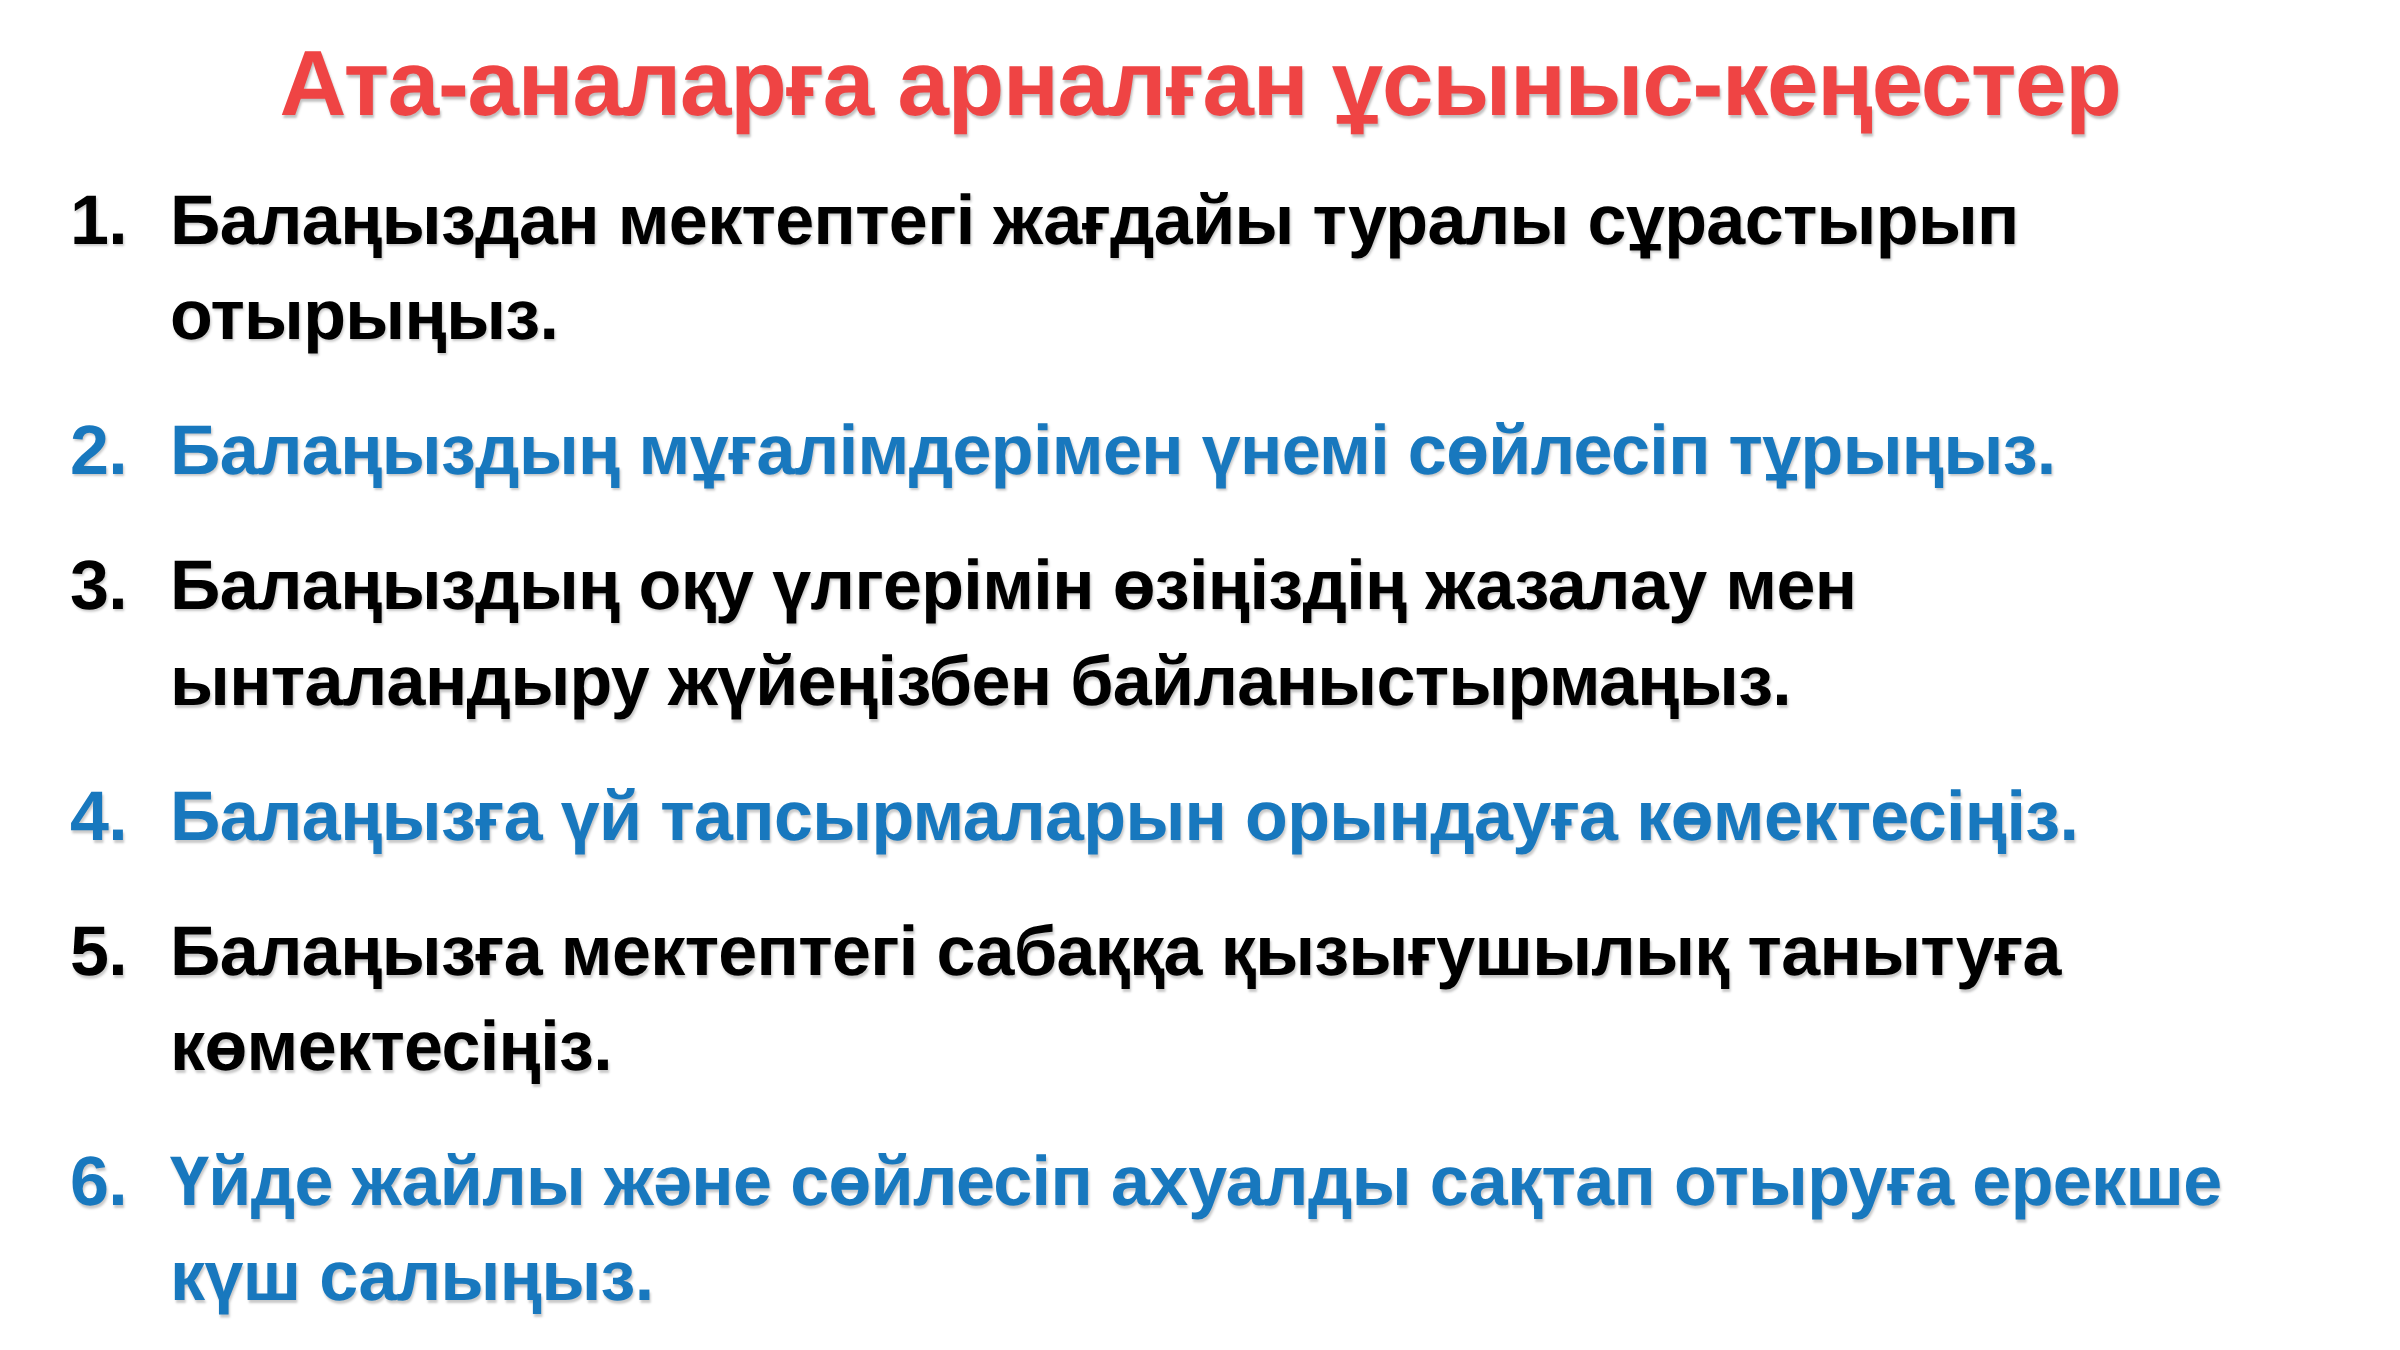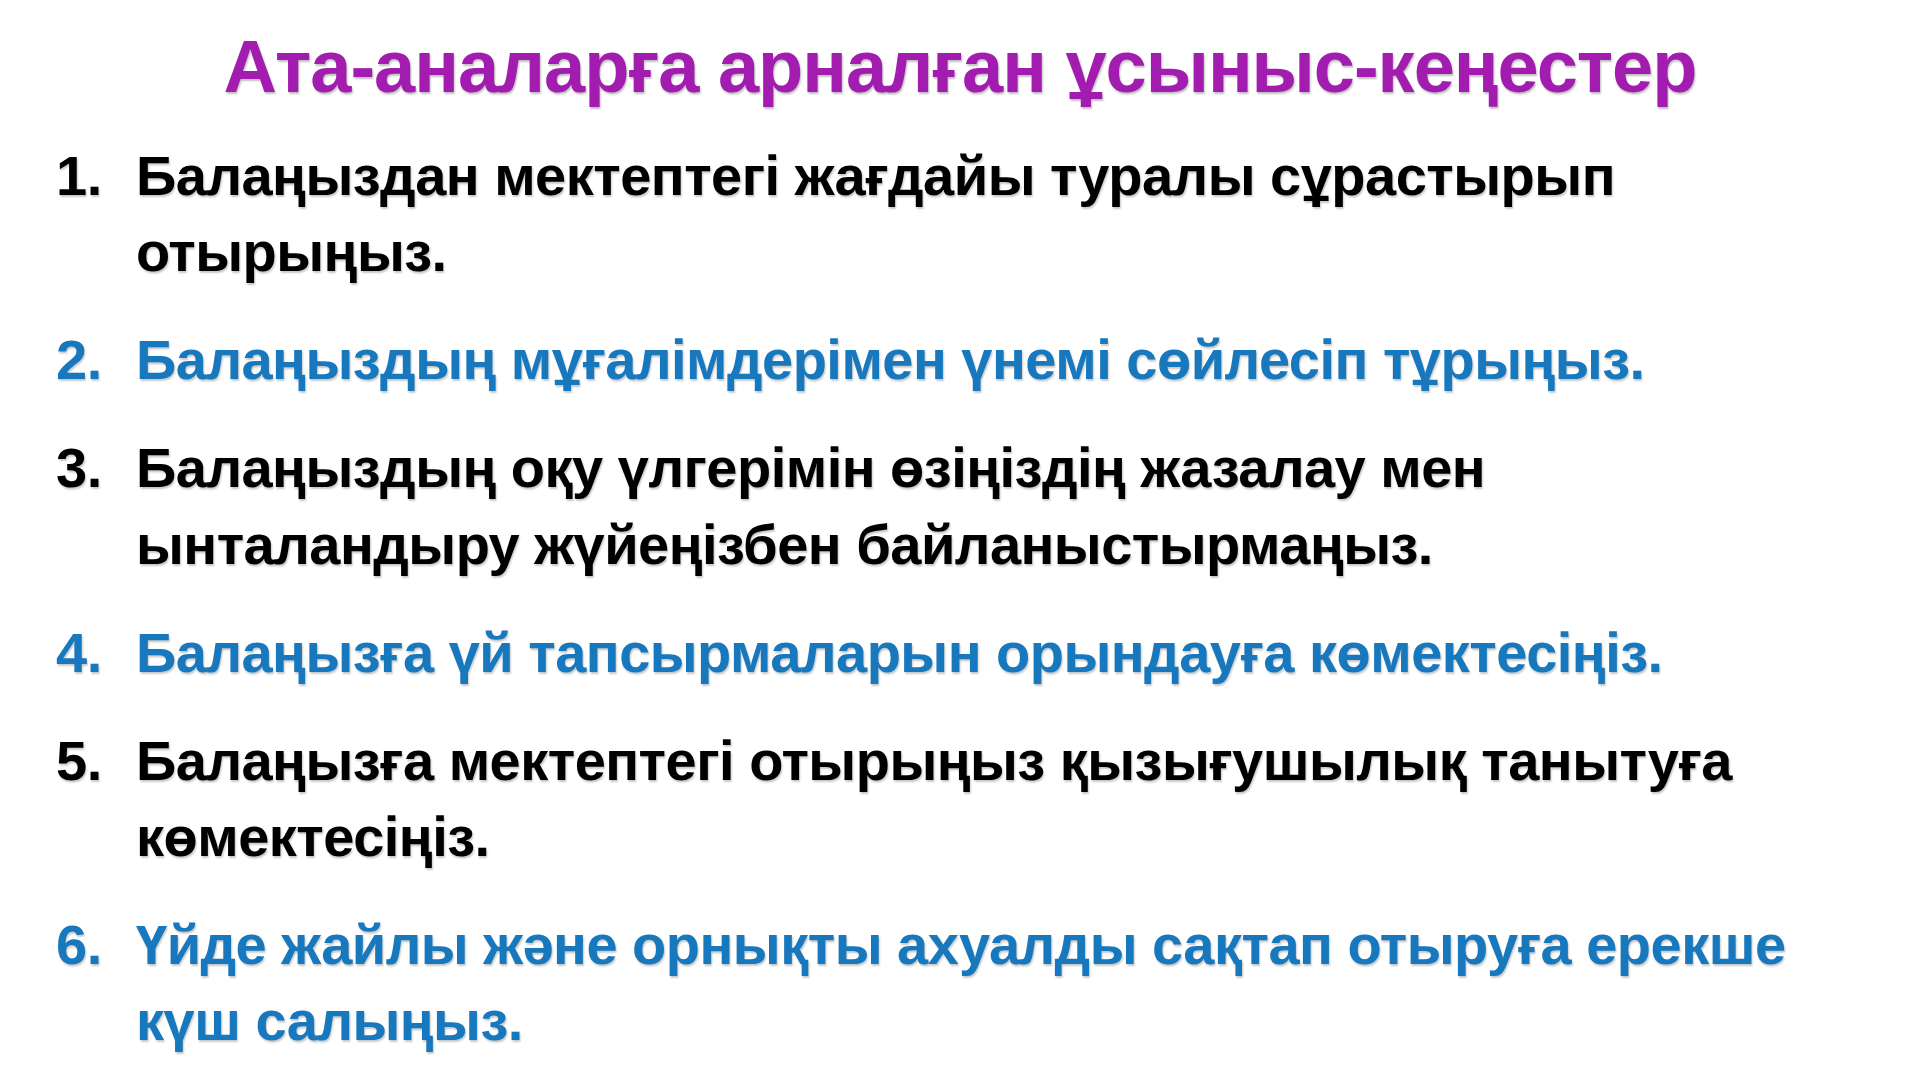--- a/index.html
+++ b/index.html
@@ -45,21 +45,21 @@
   .tip-text {
     white-space: pre-line;
     margin-left: 16px;
   }
 </style>
 </head>
 <body>
 
 <div class="slide">
 
-  <h1 class="slide-title" style="color: #a21caf;">Ата-аналарға арналған ұсыныс-кеңестер</h1>
+  <h1 class="slide-title" style="color: #ef4444;">Ата-аналарға арналған ұсыныс-кеңестер</h1>
 
   <div class="tips-list">
 
     <div class="tip-item" style="color: rgb(0, 0, 0);">
       <span class="tip-number">1.</span>
       <span class="tip-text">Балаңыздан мектептегі жағдайы туралы сұрастырып
 отырыңыз.</span>
     </div>
 
     <div class="tip-item" style="color: rgb(24, 120, 190);">
@@ -73,24 +73,24 @@
 ынталандыру жүйеңізбен байланыстырмаңыз.</span>
     </div>
 
     <div class="tip-item" style="color: rgb(24, 120, 190);">
       <span class="tip-number">4.</span>
       <span class="tip-text">Балаңызға үй тапсырмаларын орындауға көмектесіңіз.</span>
     </div>
 
     <div class="tip-item" style="color: rgb(0, 0, 0);">
       <span class="tip-number">5.</span>
-      <span class="tip-text">Балаңызға мектептегі отырыңыз қызығушылық танытуға
+      <span class="tip-text">Балаңызға мектептегі сабаққа қызығушылық танытуға
 көмектесіңіз.</span>
     </div>
 
     <div class="tip-item" style="color: rgb(24, 120, 190);">
       <span class="tip-number">6.</span>
-      <span class="tip-text">Үйде жайлы және орнықты ахуалды сақтап отыруға ерекше
+      <span class="tip-text">Үйде жайлы және сөйлесіп ахуалды сақтап отыруға ерекше
 күш салыңыз.</span>
     </div>
 
   </div>
 </div>
 
 </body></html>

